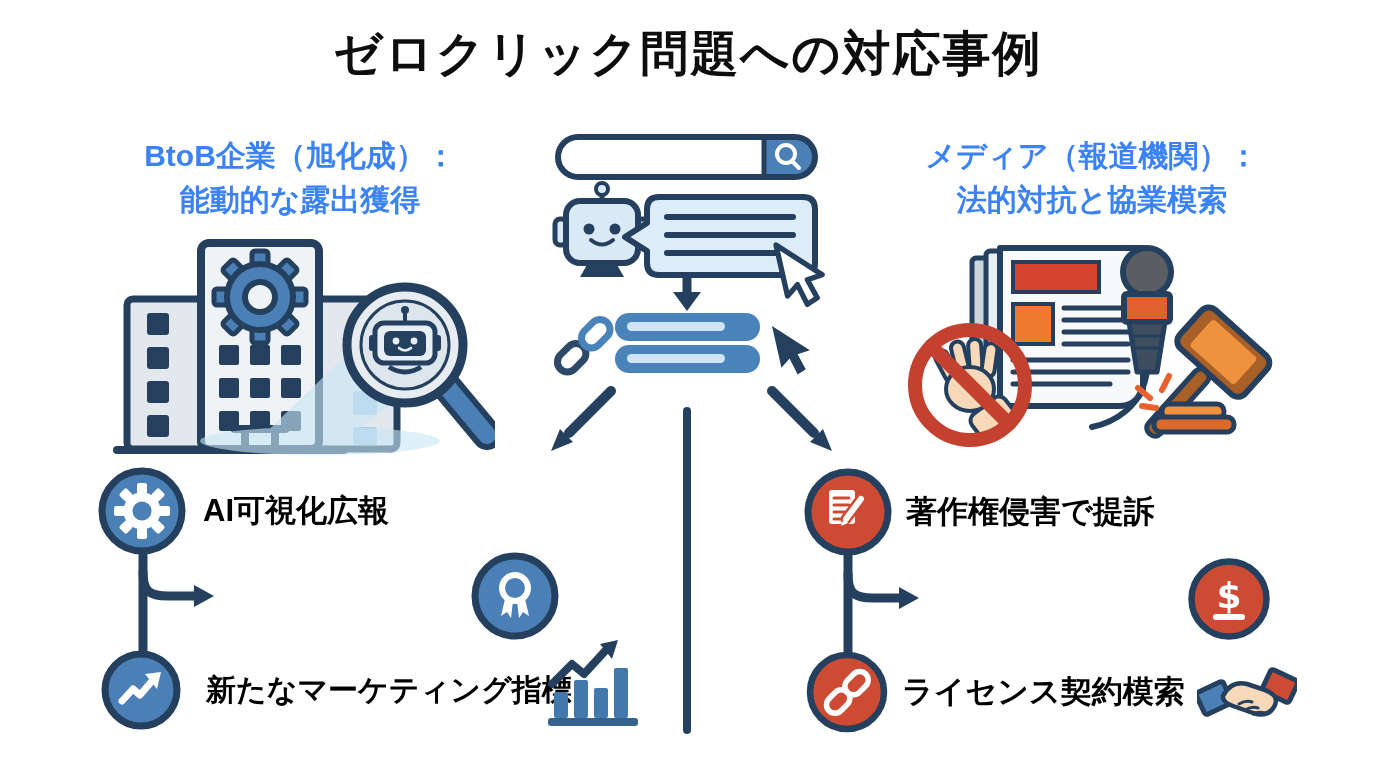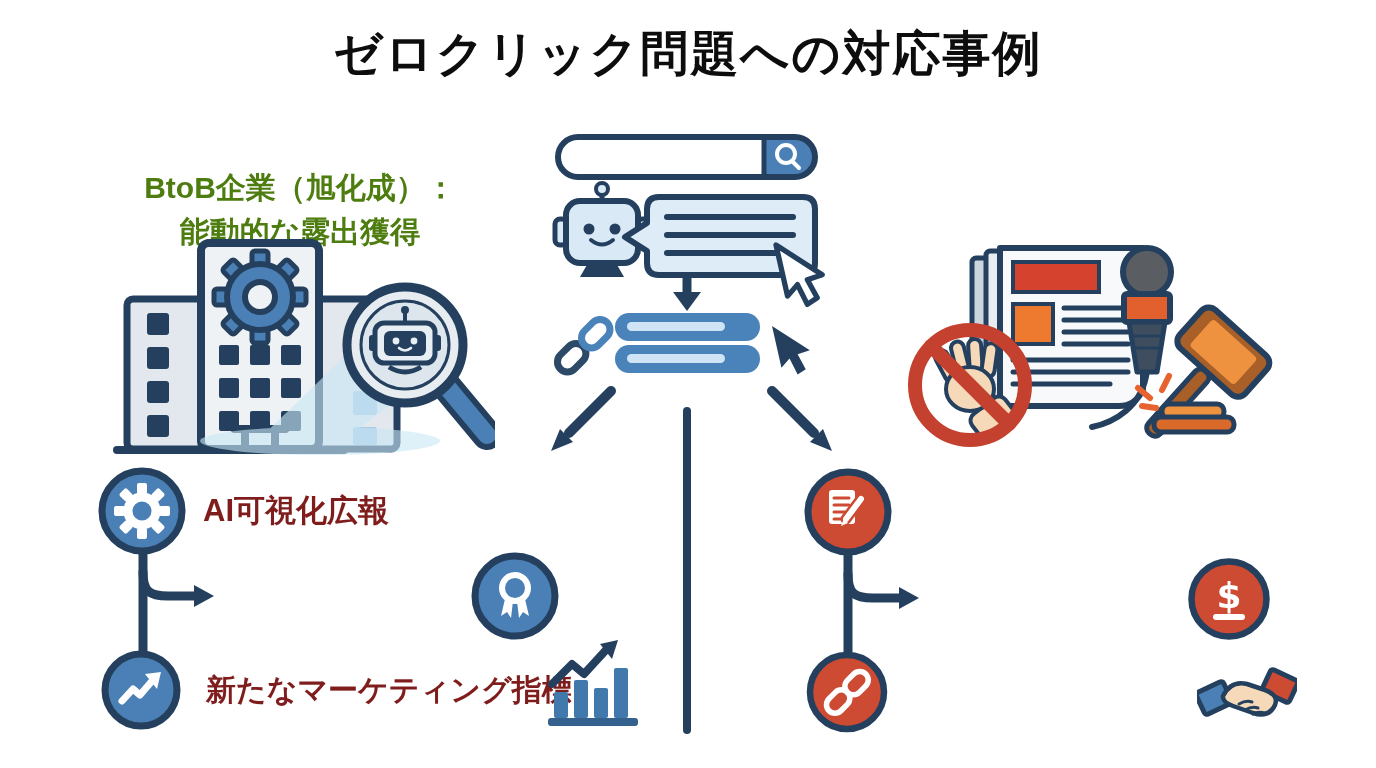--- a/index.html
+++ b/index.html
@@ -7,41 +7,43 @@
     position:relative;width:1376px;height:768px;background:#ffffff;overflow:hidden;
     font-family:"Liberation Sans","DejaVu Sans",sans-serif;color:#111;
   }
   .abs{position:absolute;}
   .title{
     position:absolute;left:0;top:22px;width:100%;margin:0;text-align:center;
     font-size:48px;font-weight:900;letter-spacing:2px;color:#0d0d0d;
   }
   .heading{
     position:absolute;top:134px;width:480px;text-align:center;
-    font-size:30px;font-weight:800;line-height:44px;color:#4d7c0f;white-space:pre-line;margin-top:32px;
+    font-size:30px;font-weight:800;line-height:44px;color:#3b82f6;white-space:pre-line;
   }
   .heading.left{left:60px;}
   .heading.right{left:852px;}
   .item-label{
-    position:absolute;font-size:31px;font-weight:800;color:#7f1d1d;line-height:44px;white-space:nowrap;
+    position:absolute;font-size:31px;font-weight:800;color:#000000;line-height:44px;white-space:nowrap;
   }
   .divider{
     position:absolute;left:683px;top:407px;width:8px;height:327px;
     background:#24405e;border-radius:4px;
   }
 </style>
 </head>
 <body>
 
 <div class="canvas">
 
   <h1 class="title">ゼロクリック問題への対応事例</h1>
 
   <div class="heading left">BtoB企業（旭化成）：
 能動的な露出獲得</div>
+  <div class="heading right">メディア（報道機関）：
+法的対抗と協業模索</div>
 
   <svg class="abs" style="left:105px;top:235px" width="390" height="230" viewBox="0 0 390 230">
 
     <g>
       <rect x="22" y="64" width="80" height="150" rx="6" fill="#e2e8ee" stroke="#24405e" stroke-width="7"></rect>
       <rect x="210" y="64" width="82" height="150" rx="6" fill="#e2e8ee" stroke="#24405e" stroke-width="7"></rect>
       <g fill="#24405e">
         <rect x="42" y="78" width="22" height="22" rx="3"></rect>
           <rect x="42" y="112" width="22" height="22" rx="3"></rect>
         <rect x="42" y="146" width="22" height="22" rx="3"></rect>
@@ -294,34 +296,36 @@
     <g stroke="#cd4a33" stroke-width="3" stroke-linecap="round">
       <line x1="32" y1="32" x2="47" y2="32"></line>
       <line x1="32" y1="39" x2="47" y2="39"></line>
       <line x1="32" y1="46" x2="43" y2="46"></line>
       <line x1="32" y1="53" x2="40" y2="53"></line>
     </g>
     <line x1="44" y1="53" x2="59" y2="33" stroke="#cd4a33" stroke-width="11" stroke-linecap="round"></line>
     <line x1="44" y1="53" x2="59" y2="33" stroke="#ffffff" stroke-width="6" stroke-linecap="round"></line>
     <polygon points="39,60 46,57 42,52" fill="#ffffff"></polygon>
   </svg>
+  <div class="item-label" style="left:906px;top:490px">著作権侵害で提訴</div>
 
   <svg class="abs" style="left:1186px;top:556px" width="86" height="86" viewBox="0 0 86 86">
     <circle cx="43" cy="43" r="37.5" fill="#cd4a33" stroke="#24405e" stroke-width="6.5"></circle>
     <text x="43" y="52" text-anchor="middle" font-family="DejaVu Sans, sans-serif" font-size="36" font-weight="bold" fill="#ffffff">$</text>
     <rect x="27" y="58" width="32" height="6" rx="3" fill="#ffffff"></rect>
   </svg>
 
   <svg class="abs" style="left:805px;top:650px" width="84" height="84" viewBox="0 0 84 84">
     <circle cx="42" cy="42" r="37" fill="#cd4a33" stroke="#24405e" stroke-width="6.5"></circle>
     <g transform="translate(42,42) rotate(-45)">
       <rect x="-26" y="-8" width="26" height="17" rx="8.5" fill="none" stroke="#ffffff" stroke-width="5.5"></rect>
       <rect x="0" y="-8" width="26" height="17" rx="8.5" fill="none" stroke="#ffffff" stroke-width="5.5"></rect>
     </g>
   </svg>
+  <div class="item-label" style="left:902px;top:670px">ライセンス契約模索</div>
   <svg class="abs" style="left:1197px;top:652px" width="100" height="80" viewBox="0 0 100 80">
     <rect x="2" y="34" width="30" height="24" rx="3" fill="#4a80b5" stroke="#24405e" stroke-width="5" transform="rotate(-25 17 46)"></rect>
     <rect x="68" y="22" width="30" height="24" rx="3" fill="#cd4a33" stroke="#24405e" stroke-width="5" transform="rotate(25 83 34)"></rect>
     <path d="M26,44 Q34,28 50,32 L68,38 Q82,43 78,53 Q72,66 56,61 L36,54 Q25,50 26,44 Z" fill="#f6d9b8" stroke="#24405e" stroke-width="4.5" stroke-linejoin="round"></path>
     <g stroke="#24405e" stroke-width="3" stroke-linecap="round" fill="none">
       <path d="M42,52 q7,-4 13,-2"></path>
       <path d="M48,58 q7,-4 13,-2"></path>
       <path d="M56,62 q6,-3 11,-1"></path>
     </g>
   </svg>

